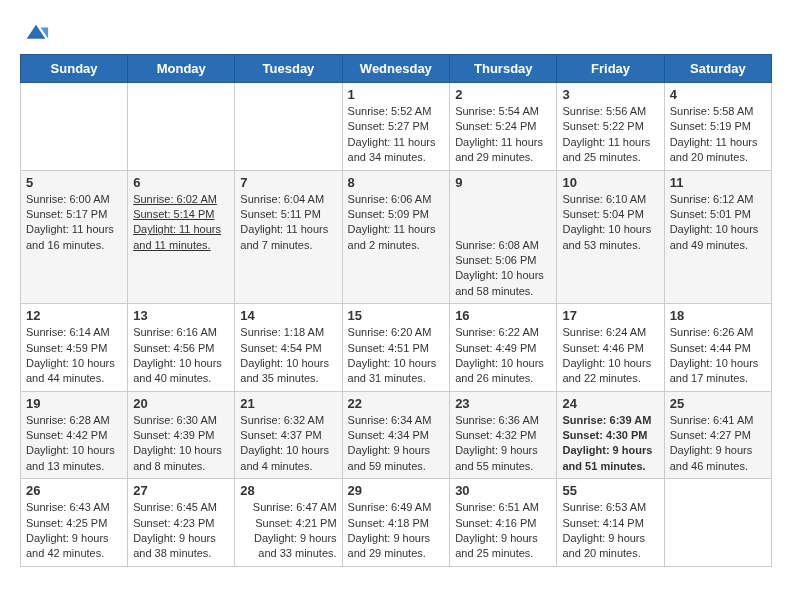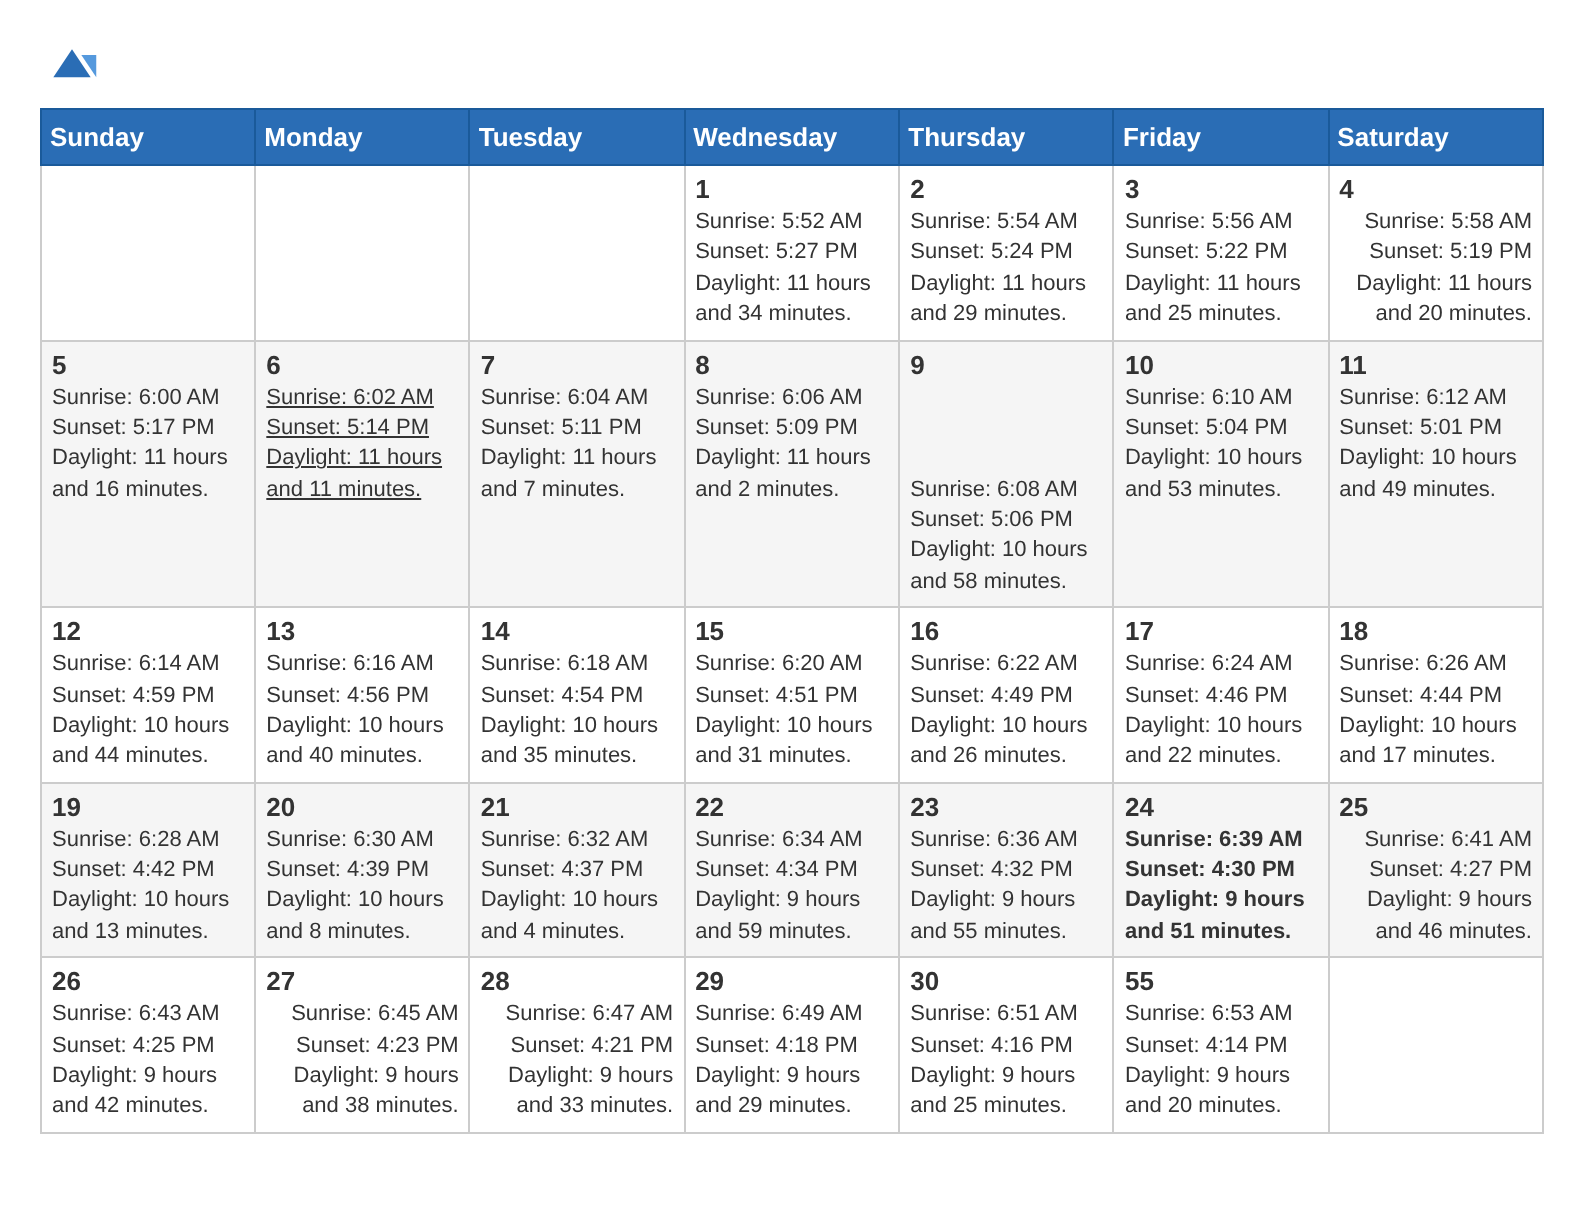--- a/index.html
+++ b/index.html
@@ -46,21 +46,21 @@
     }
     .calendar {
       width: 100%;
       border-collapse: collapse;
       font-size: 11px;
     }
     .calendar th {
       background-color: #2a6db5;
       color: #fff;
       padding: 6px 4px;
-      text-align: left;
+      text-align: center;
       font-size: 13px;
       font-weight: bold;
       border: 1px solid #1a5a9a;
     }
     .calendar td {
       border: 1px solid #ccc;
       vertical-align: top;
       padding: 4px 5px;
       width: 108px;
       min-height: 80px;
@@ -135,21 +135,21 @@
 Daylight: 11 hours and 29 minutes.</div>
         </td>
         <td>
           <span class="day-number">3</span>
           <div class="day-info" style="white-space: pre-line;">Sunrise: 5:56 AM
 Sunset: 5:22 PM
 Daylight: 11 hours and 25 minutes.</div>
         </td>
         <td>
           <span class="day-number">4</span>
-          <div class="day-info" style="white-space: pre-line; text-align: right;">Sunrise: 5:58 AM
+          <div class="day-info" style="white-space: pre-line;">Sunrise: 5:58 AM
 Sunset: 5:19 PM
 Daylight: 11 hours and 20 minutes.</div>
         </td>
       </tr>
       <tr class="row-even">
         <td>
           <span class="day-number">5</span>
           <div class="day-info" style="white-space: pre-line;">Sunrise: 6:00 AM
 Sunset: 5:17 PM
 Daylight: 11 hours and 16 minutes.</div>
@@ -199,21 +199,21 @@
 Daylight: 10 hours and 44 minutes.</div>
         </td>
         <td>
           <span class="day-number">13</span>
           <div class="day-info" style="white-space: pre-line;">Sunrise: 6:16 AM
 Sunset: 4:56 PM
 Daylight: 10 hours and 40 minutes.</div>
         </td>
         <td>
           <span class="day-number">14</span>
-          <div class="day-info" style="white-space: pre-line;">Sunrise: 6:18 AM
+          <div class="day-info" style="white-space: pre-line;">Sunrise: 1:18 AM
 Sunset: 4:54 PM
 Daylight: 10 hours and 35 minutes.</div>
         </td>
         <td>
           <span class="day-number">15</span>
           <div class="day-info" style="white-space: pre-line;">Sunrise: 6:20 AM
 Sunset: 4:51 PM
 Daylight: 10 hours and 31 minutes.</div>
         </td>
         <td>
@@ -267,35 +267,35 @@
 Daylight: 9 hours and 55 minutes.</div>
         </td>
         <td>
           <span class="day-number">24</span>
           <div class="day-info" style="white-space: pre-line; font-weight: bold;">Sunrise: 6:39 AM
 Sunset: 4:30 PM
 Daylight: 9 hours and 51 minutes.</div>
         </td>
         <td>
           <span class="day-number">25</span>
-          <div class="day-info" style="white-space: pre-line; text-align: right;">Sunrise: 6:41 AM
+          <div class="day-info" style="white-space: pre-line;">Sunrise: 6:41 AM
 Sunset: 4:27 PM
 Daylight: 9 hours and 46 minutes.</div>
         </td>
       </tr>
       <tr>
         <td>
           <span class="day-number">26</span>
           <div class="day-info" style="white-space: pre-line;">Sunrise: 6:43 AM
 Sunset: 4:25 PM
 Daylight: 9 hours and 42 minutes.</div>
         </td>
         <td>
           <span class="day-number">27</span>
-          <div class="day-info" style="white-space: pre-line; text-align: right;">Sunrise: 6:45 AM
+          <div class="day-info" style="white-space: pre-line;">Sunrise: 6:45 AM
 Sunset: 4:23 PM
 Daylight: 9 hours and 38 minutes.</div>
         </td>
         <td>
           <span class="day-number">28</span>
           <div class="day-info" style="white-space: pre-line; text-align: right;">Sunrise: 6:47 AM
 Sunset: 4:21 PM
 Daylight: 9 hours and 33 minutes.</div>
         </td>
         <td>

